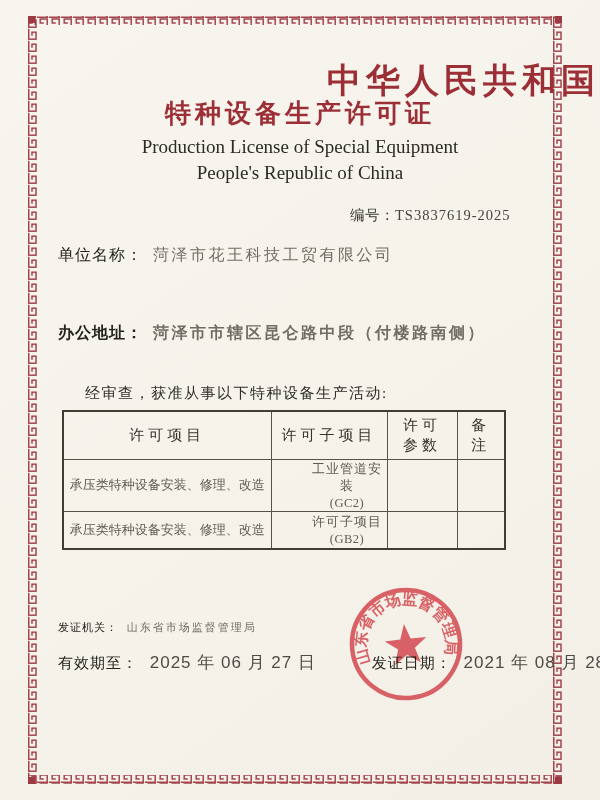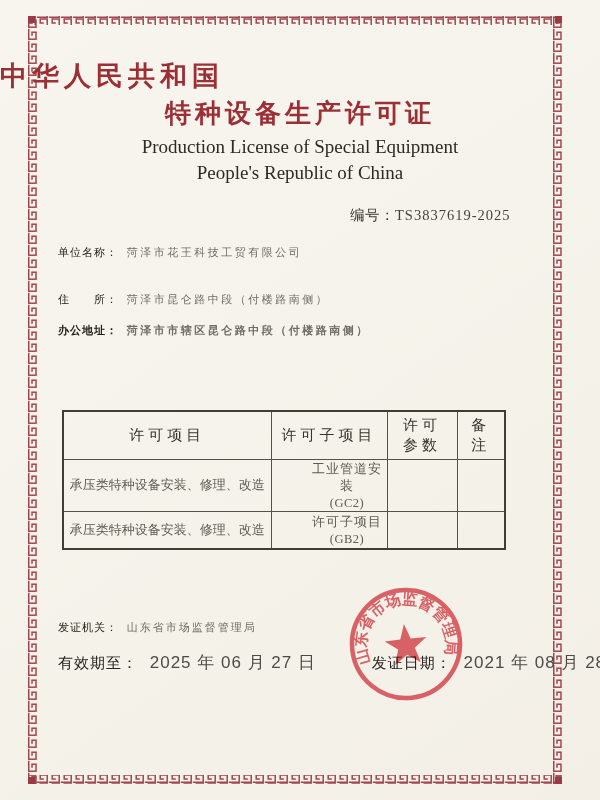--- a/index.html
+++ b/index.html
@@ -11,21 +11,21 @@
   .certificate {
     position: relative;
     width: 600px; height: 800px;
     background: linear-gradient(145deg, #f8f5ef 0%, #f5f2ea 60%, #f3efe7 100%);
     overflow: hidden;
   }
   .border-frame { position: absolute; left: 0; top: 0; }
 
   .title-cn1 {
     position: absolute; top: 58px; left: 0; width: 100%;
-    text-align: left; font-size: 27px; font-weight: bold;
+    text-align: right; font-size: 34px; font-weight: bold;
     color: #9c2f36; letter-spacing: 5px;
   }
   .title-cn2 {
     position: absolute; top: 96px; left: 0; width: 100%;
     text-align: center; font-size: 26px; font-weight: bold;
     color: #9c2f36; letter-spacing: 4px;
   }
   .title-en1 {
     position: absolute; top: 136px; left: 0; width: 100%;
     text-align: center; font-size: 19px; color: #2c2a25;
@@ -33,21 +33,21 @@
   .title-en2 {
     position: absolute; top: 162px; left: 0; width: 100%;
     text-align: center; font-size: 19px; color: #2c2a25;
   }
   .license-no {
     position: absolute; top: 206px; left: 350px;
     font-size: 14.5px; color: #3a3833; letter-spacing: 0.5px;
   }
   .license-no .no-value { color: #45433d; letter-spacing: 1px; }
 
-  .field-row { position: absolute; left: 58px; font-size: 11px; white-space: nowrap; }
+  .field-row { position: absolute; left: 58px; font-size: 16px; white-space: nowrap; }
   .field-row.company { top: 245px; }
   .field-row.residence { top: 292px; }
   .field-row.office { top: 323px; font-weight: bold; }
   .field-label { color: #24221d; letter-spacing: 1px; }
   .field-value { color: #6f6d64; letter-spacing: 2.5px; margin-left: 6px; }
 
   .approval-note {
     position: absolute; left: 85px; top: 384px;
     font-size: 15px; color: #2f2d28; letter-spacing: 1.5px;
   }
@@ -119,29 +119,26 @@
   <div class="title-en2">People's Republic of China</div>
 
   <div class="license-no">
     <span class="no-label">编号：</span><span class="no-value">TS3837619-2025</span>
   </div>
 
   <div class="field-row company">
     <span class="field-label">单位名称：</span>
     <span class="field-value">菏泽市花王科技工贸有限公司</span>
   </div>
-  <div class="field-row residence">
-    <span class="field-label">住　　所：</span>
-    <span class="field-value">菏泽市昆仑路中段（付楼路南侧）</span>
-  </div>
   <div class="field-row office">
     <span class="field-label">办公地址：</span>
     <span class="field-value">菏泽市市辖区昆仑路中段（付楼路南侧）</span>
   </div>
 
+  <div class="approval-note">经审查，获准从事以下特种设备生产活动:</div>
 
   <table class="license-table">
     <colgroup>
       <col style="width:208px">
         <col style="width:116px">
         <col style="width:70px">
         <col style="width:48px">
     </colgroup>
     <thead>
       <tr>

